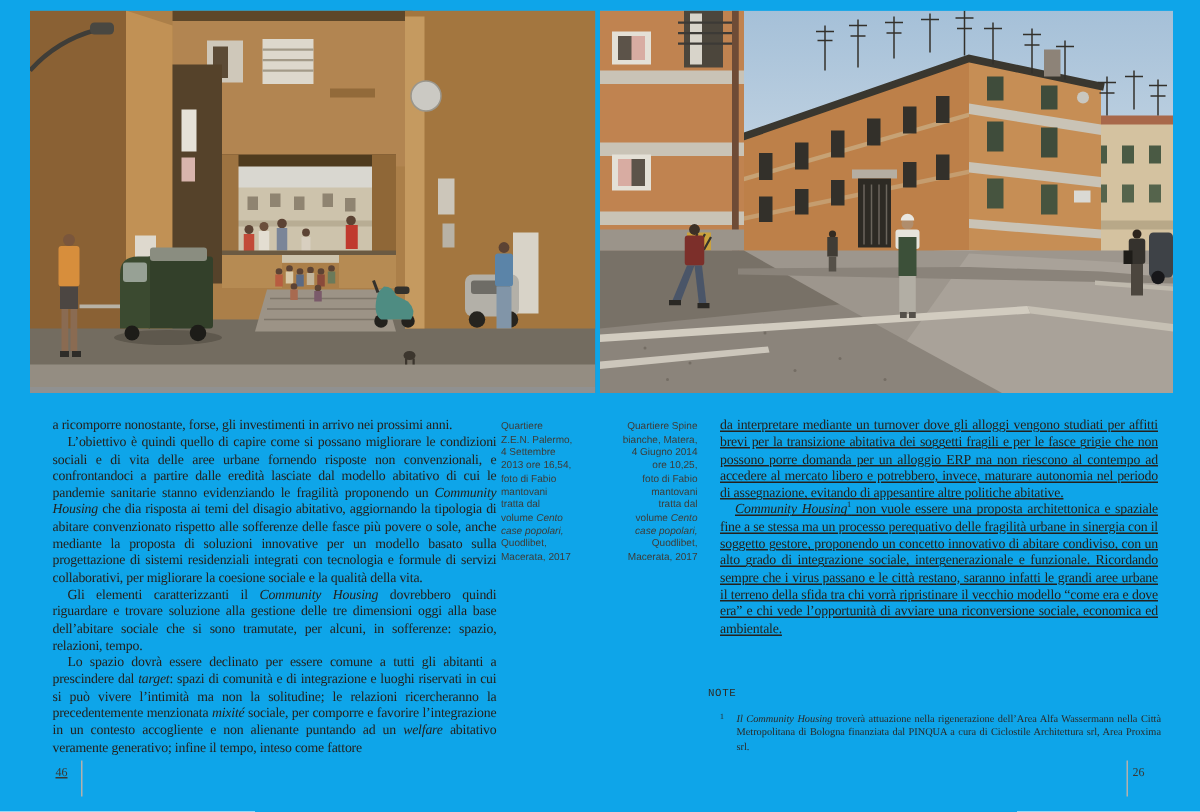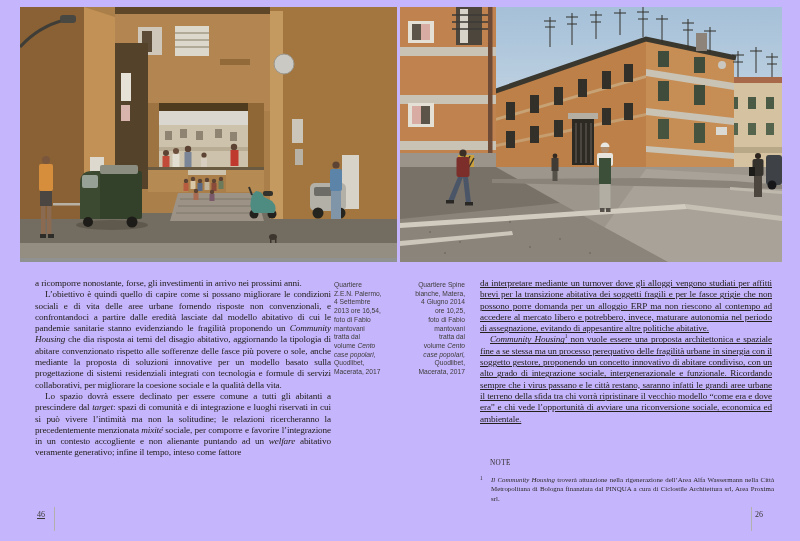--- a/index.html
+++ b/index.html
@@ -1,37 +1,37 @@
 <!DOCTYPE html>
 <html><head>
 <meta charset="utf-8">
 <style>
   html,body{margin:0;padding:0;background:#ffffff;}
-  .spread{position:relative;width:800px;height:541px;background:#c4b5fd;overflow:hidden;
+  .spread{position:relative;width:800px;height:541px;background:#0ea5e9;overflow:hidden;
           font-family:"Liberation Serif",serif;}
   .photo{position:absolute;top:7px;height:255px;overflow:hidden;}
   .photo svg{display:block;width:100%;height:100%;}
   #left-photo{left:20px;width:377px;}
   #right-photo{left:400px;width:382px;}
 
   .textcol{position:absolute;top:278px;font-size:9.2px;line-height:11.3px;
            letter-spacing:-0.12px;text-align:justify;color:#24211d;}
   #left-col{left:35px;width:296px;}
   #right-col{left:480px;width:292px;text-decoration:underline;}
   .para{margin:0;}
   .para.indent{text-indent:10px;}
   .textcol i,.caption i,.footnote i{font-style:italic;}
   sup{font-size:0.6em;line-height:0;vertical-align:super;}
 
   .caption{position:absolute;top:281px;font-family:"Liberation Sans",sans-serif;
            font-size:6.7px;line-height:8.7px;color:#3e3c38;white-space:pre-line;}
   #left-caption{left:334px;width:60px;}
   #right-caption{left:401px;width:64px;text-align:right;}
 
-  .note-head{position:absolute;left:490px;top:459px;font-family:Liberation Serif, serif;
+  .note-head{position:absolute;left:472px;top:459px;font-family:Liberation Mono, monospace;
              font-size:7.2px;letter-spacing:0.4px;color:#2e2c28;}
   .footnote{position:absolute;left:478px;top:475px;width:296px;font-size:6.9px;
             line-height:9.4px;color:#2b2926;text-align:justify;padding-left:13px;box-sizing:border-box;}
   .fn-marker{position:absolute;left:2px;top:-1px;font-size:5.2px;}
 
   .pagenum{position:absolute;top:510px;font-size:8px;color:#3a3834;}
   #pn-left{left:37px;text-decoration:underline;}
   #pn-right{left:755px;}
   .footer-rule{position:absolute;top:507px;width:1px;height:24px;background:#b3b1ad;}
   #rule-left{left:54px;}
@@ -365,20 +365,21 @@
 mantovani
 tratta dal
 volume <i>Cento
 case popolari,</i>
 Quodlibet,
 Macerata, 2017</div>
 
   <div class="textcol" id="left-col">
       <p class="para">a ricomporre nonostante, forse, gli investimenti in arrivo nei prossimi anni.</p>
       <p class="para indent">L’obiettivo è quindi quello di capire come si possano migliorare le condizioni sociali e di vita delle aree urbane fornendo risposte non convenzionali, e confrontandoci a partire dalle eredità lasciate dal modello abitativo di cui le pandemie sanitarie stanno evidenziando le fragilità proponendo un <i>Community Housing</i> che dia risposta ai temi del disagio abitativo, aggiornando la tipologia di abitare convenzionato rispetto alle sofferenze delle fasce più povere o sole, anche mediante la proposta di soluzioni innovative per un modello basato sulla progettazione di sistemi residenziali integrati con tecnologia e formule di servizi collaborativi, per migliorare la coesione sociale e la qualità della vita.</p>
+      <p class="para indent">Gli elementi caratterizzanti il <i>Community Housing</i> dovrebbero quindi riguardare e trovare soluzione alla gestione delle tre dimensioni oggi alla base dell’abitare sociale che si sono tramutate, per alcuni, in sofferenze: spazio, relazioni, tempo.</p>
       <p class="para indent">Lo spazio dovrà essere declinato per essere comune a tutti gli abitanti a prescindere dal <i>target</i>: spazi di comunità e di integrazione e luoghi riservati in cui si può vivere l’intimità ma non la solitudine; le relazioni ricercheranno la precedentemente menzionata <i>mixité</i> sociale, per comporre e favorire l’integrazione in un contesto accogliente e non alienante puntando ad un <i>welfare</i> abitativo veramente generativo; infine il tempo, inteso come fattore</p>
     </div>
   <div class="textcol" id="right-col">
       <p class="para">da interpretare mediante un turnover dove gli alloggi vengono studiati per affitti brevi per la transizione abitativa dei soggetti fragili e per le fasce grigie che non possono porre domanda per un alloggio ERP ma non riescono al contempo ad accedere al mercato libero e potrebbero, invece, maturare autonomia nel periodo di assegnazione, evitando di appesantire altre politiche abitative.</p>
       <p class="para indent"><i>Community Housing</i><sup>1</sup> non vuole essere una proposta architettonica e spaziale fine a se stessa ma un processo perequativo delle fragilità urbane in sinergia con il soggetto gestore, proponendo un concetto innovativo di abitare condiviso, con un alto grado di integrazione sociale, intergenerazionale e funzionale. Ricordando sempre che i virus passano e le città restano, saranno infatti le grandi aree urbane il terreno della sfida tra chi vorrà ripristinare il vecchio modello “come era e dove era” e chi vede l’opportunità di avviare una riconversione sociale, economica ed ambientale.</p>
     </div>
 
   <div class="note-head">NOTE</div>
   <div class="footnote">
     <span class="fn-marker">1</span>

